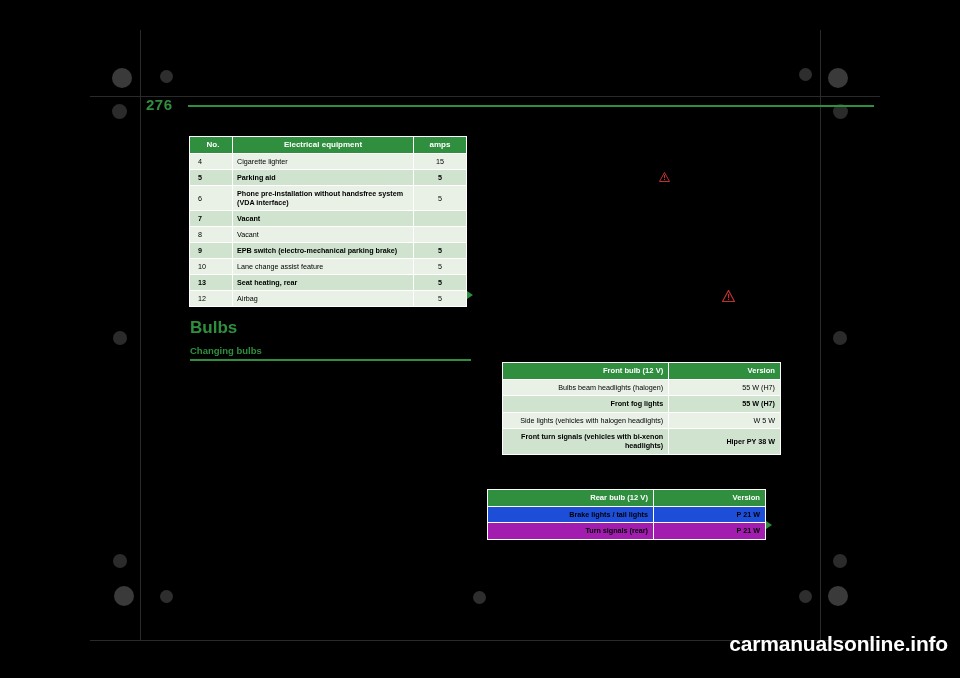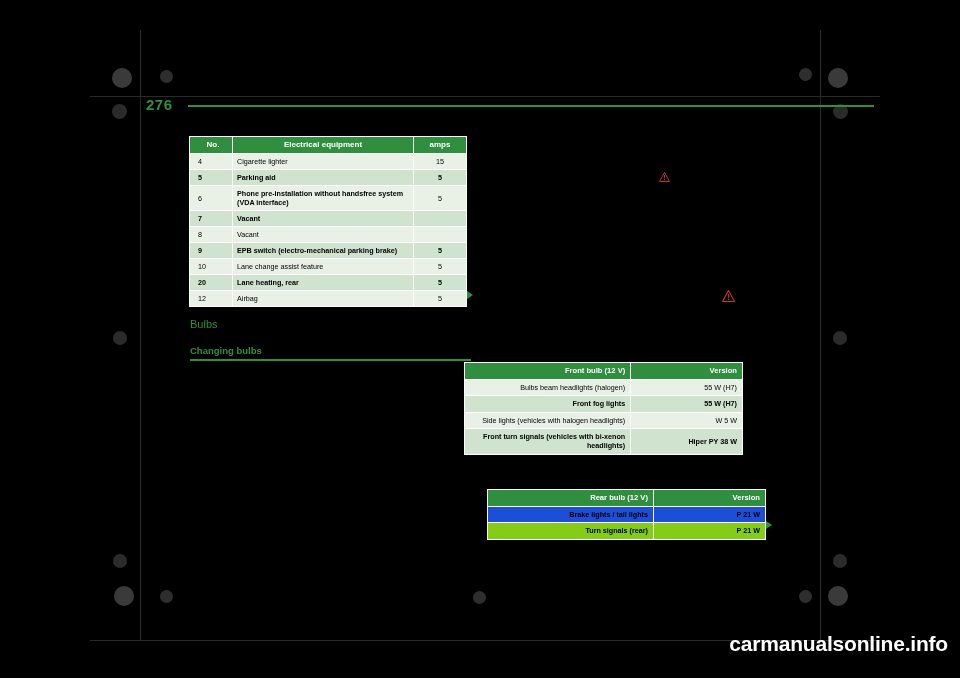--- a/index.html
+++ b/index.html
@@ -24,39 +24,39 @@
   .fuse{position:absolute;left:189px;top:136px;width:278px;font-size:7.2px;}
   .fuse td,.fuse th{border:1px solid #ffffff;padding:3px 4px;line-height:1.25;}
   .fuse thead th{background:#2f8f3f;color:#ffffff;font-size:8px;font-weight:bold;}
   .fuse .c-no{width:30px;padding-left:8px;}
   .fuse .c-amp{width:44px;text-align:center;}
   .fuse tbody tr.odd td{background:#cfe3cf;color:#000;}
   .fuse tbody tr.even td{background:#e9f1e6;color:#000;}
   .fuse tbody td{font-weight:bold;}
   .fuse tbody tr.even td{font-weight:normal;}
 
-  .sect-h{position:absolute;left:190px;top:318px;color:#2f8f3f;font-weight:normal;font-size:11px;}
+  .sect-h{position:absolute;left:190px;top:318px;color:#2f8f3f;font-weight:bold;font-size:17px;}
   .sub-h{position:absolute;left:190px;top:345px;color:#2f8f3f;font-weight:bold;font-size:9.5px;}
   .sub-rule{position:absolute;left:190px;top:359px;width:281px;height:1.5px;background:#2f8f3f;}
 
-  .bulbs{position:absolute;left:464px;top:362px;width:279px;font-size:7.2px;}
+  .bulbs{position:absolute;left:502px;top:362px;width:279px;font-size:7.2px;}
   .bulbs td,.bulbs th{border:1px solid #ffffff;padding:3px 5px;line-height:1.3;}
   .bulbs thead th{background:#2f8f3f;color:#fff;font-size:7.6px;font-weight:bold;text-align:center;}
   .bulbs .l{text-align:right;width:162px;}
   .bulbs .r{text-align:right;width:105px;}
   .bulbs tr.odd td{background:#cfe3cf;color:#000;font-weight:bold;}
   .bulbs tr.even td{background:#e9f1e6;color:#000;}
 
   .bulbs2{position:absolute;left:487px;top:489px;width:279px;font-size:7.2px;}
   .bulbs2 td,.bulbs2 th{border:1px solid #ffffff;padding:3px 5px;line-height:1.3;margin-left:28px;}
   .bulbs2 thead th{background:#2f8f3f;color:#fff;font-size:7.6px;font-weight:bold;text-align:center;}
   .bulbs2 .l{text-align:right;width:162px;}
   .bulbs2 .r{text-align:right;width:105px;}
   .bulbs2 tr.odd td{background:#1d4ed8;color:#000;font-weight:bold;}
-  .bulbs2 tr.even td{background:#84cc16;color:#000;font-weight:bold;}
+  .bulbs2 tr.even td{background:#a21caf;color:#000;font-weight:bold;}
 
   .warn{position:absolute;width:11px;height:10px;}
   .warn svg{display:block;}
 
   .arrow-g{position:absolute;width:0;height:0;border-left:6px solid #2f8f3f;
            border-top:4px solid transparent;border-bottom:4px solid transparent;}
 
   .watermark{position:absolute;right:12px;bottom:6px;color:#ffffff;font-size:21px;
              font-weight:bold;letter-spacing:-.2px;margin-top:36px;}
 </style>
@@ -127,22 +127,22 @@
         <td class="c-no">9</td>
         <td>EPB switch (electro-mechanical parking brake)</td>
         <td class="c-amp">5</td>
       </tr>
       <tr class="even">
         <td class="c-no">10</td>
         <td>Lane change assist feature</td>
         <td class="c-amp">5</td>
       </tr>
       <tr class="odd">
-        <td class="c-no">20</td>
-        <td>Lane heating, rear</td>
+        <td class="c-no">13</td>
+        <td>Seat heating, rear</td>
         <td class="c-amp">5</td>
       </tr>
       <tr class="even">
         <td class="c-no">12</td>
         <td>Airbag</td>
         <td class="c-amp">5</td>
       </tr>
     </tbody>
   </table>
 

